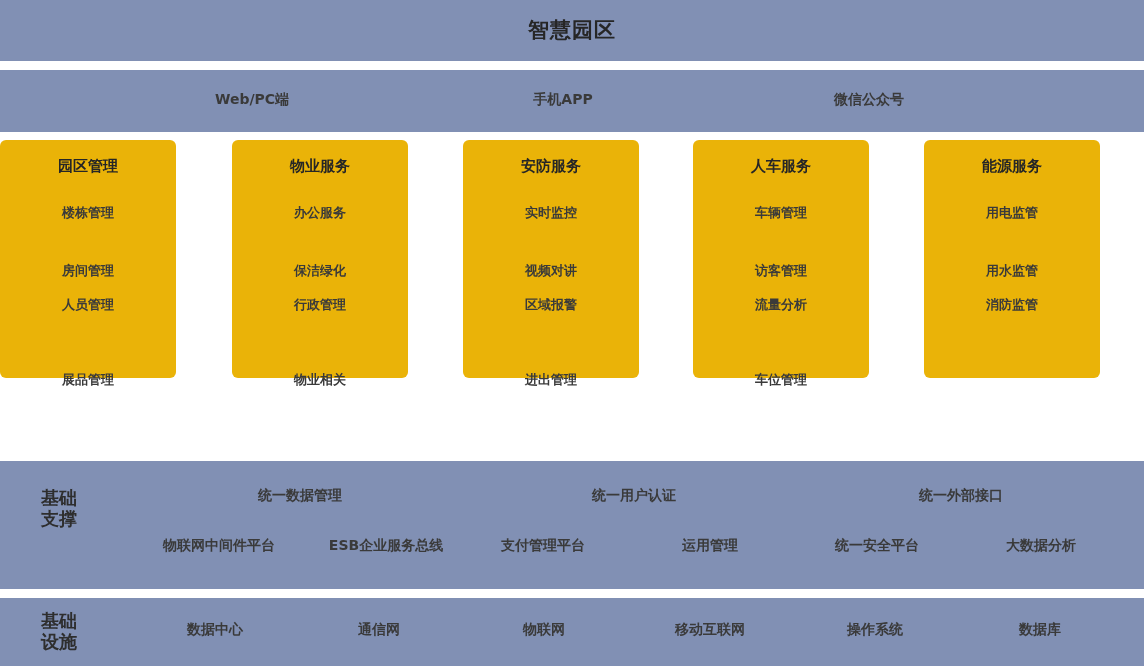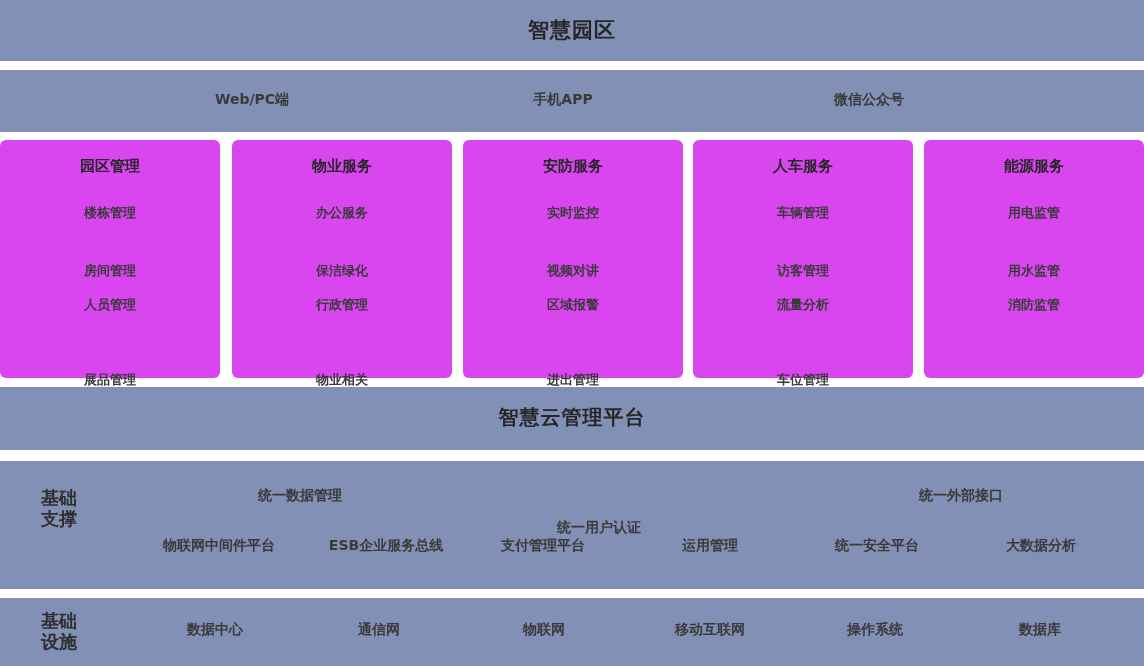--- a/index.html
+++ b/index.html
@@ -55,23 +55,23 @@
   }
   
   #cards-row {
     position: absolute;
     left: 0; top: 140px;
     width: 1144px; height: 238px;
   }
   .card {
     position: absolute;
     top: 0;
-    width: 220px;
+    width: 176px;
     height: 238px;
-    background: #d946ef;
+    background: #eab308;
     border-radius: 6px;
     box-sizing: border-box;
   }
   .card-title {
     position: absolute;
     left: 0; right: 0;
     top: 17px;
     text-align: center;
     color: #262626;
     font-size: 15px;
@@ -193,32 +193,29 @@
         <div class="card-item i3">车位管理</div>
       </div>
       <div class="card" style="left: 924px;">
         <div class="card-title">能源服务</div>
         <div class="card-item i0">用电监管</div>
         <div class="card-item i1">用水监管</div>
         <div class="card-item i2">消防监管</div>
       </div>
     </div>
 
-  <div class="band" id="band-platform">
-    <div class="band-title" id="platform-title">智慧云管理平台</div>
-  </div>
 
   <div class="band" id="band-support"></div>
   <div class="side-label" id="support-side-label">
     <div>基础</div>
     <div>支撑</div>
   </div>
   <div id="support-layer">
       <div class="support-item support-row1" style="left: 300px;">统一数据管理</div>
-      <div class="support-item support-row1" style="left: 599px; margin-top: 32px;">统一用户认证</div>
+      <div class="support-item support-row1" style="left: 634px;">统一用户认证</div>
       <div class="support-item support-row1" style="left: 961px;">统一外部接口</div>
       <div class="support-item support-row2" style="left: 219px;">物联网中间件平台</div>
       <div class="support-item support-row2" style="left: 386px;">ESB企业服务总线</div>
       <div class="support-item support-row2" style="left: 543px;">支付管理平台</div>
       <div class="support-item support-row2" style="left: 710px;">运用管理</div>
       <div class="support-item support-row2" style="left: 877px;">统一安全平台</div>
       <div class="support-item support-row2" style="left: 1041px;">大数据分析</div>
     </div>
 
   <div class="band" id="band-infra"></div>

